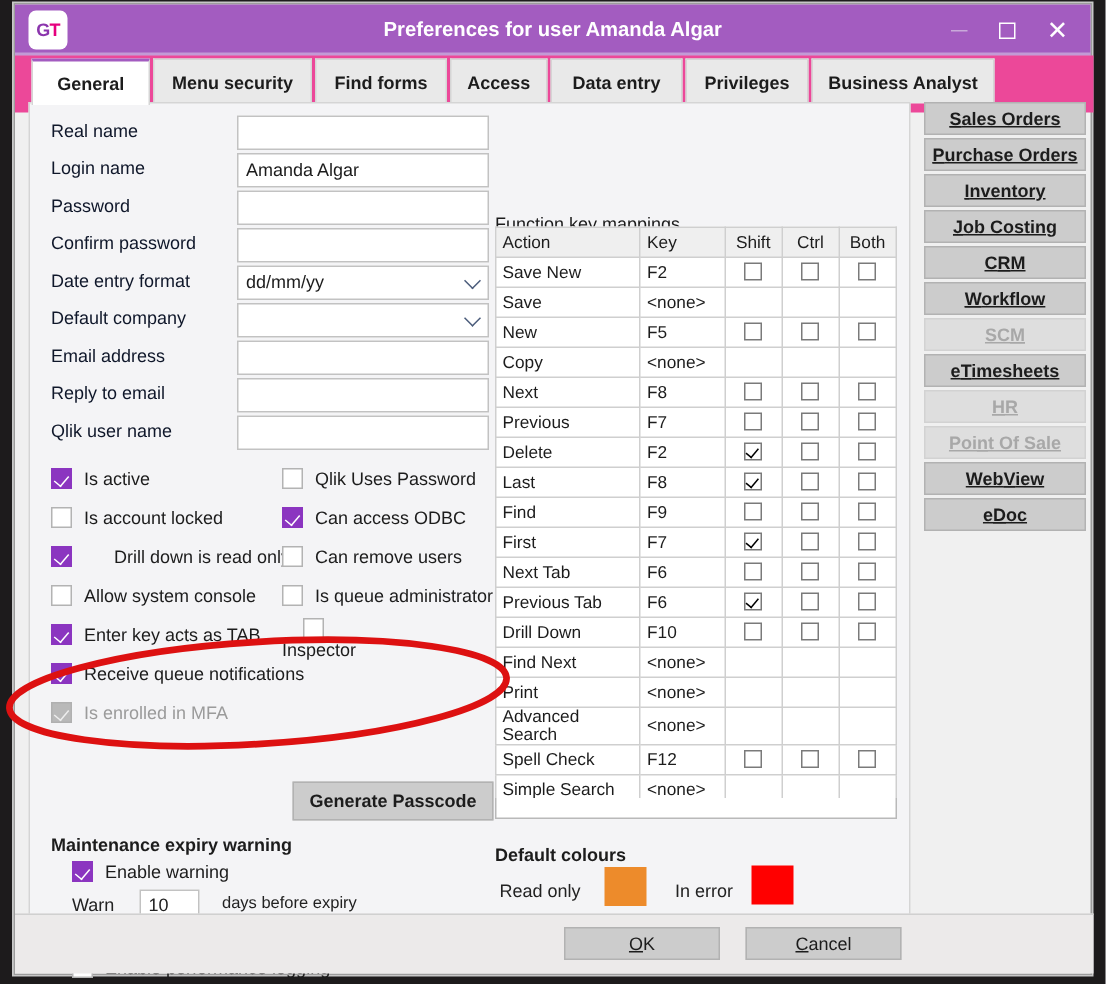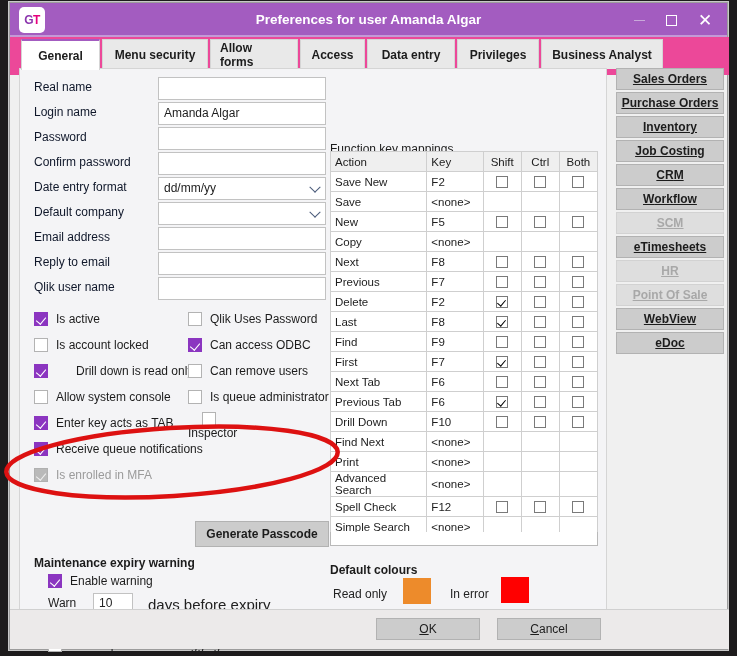--- a/index.html
+++ b/index.html
@@ -219,21 +219,21 @@
   </div>
 
   <div id="tabstrip">
       <div class="tab active" style="left: 11px; width: 79px;">
         <span>General</span>
       </div>
       <div class="tab" style="left: 92px; width: 106px;">
         <span>Menu security</span>
       </div>
       <div class="tab" style="left: 200px; width: 88px;">
-        <span>Allow forms</span>
+        <span>Find forms</span>
       </div>
       <div class="tab" style="left: 290px; width: 65px;">
         <span>Access</span>
       </div>
       <div class="tab" style="left: 357px; width: 88px;">
         <span>Data entry</span>
       </div>
       <div class="tab" style="left: 447px; width: 82px;">
         <span>Privileges</span>
       </div>
@@ -337,21 +337,21 @@
 
     <div id="gen-passcode">Generate Passcode</div>
 
     <div class="sect" style="left:14px; top:487px;">Maintenance expiry warning</div>
     <div class="cbrow" style="left:28px; top:501px;">
       <span class="cbox on"></span>
       <span class="cblabel">Enable warning</span>
     </div>
     <div style="position:absolute; left:28px; top:527px; font-size:12px;">Warn</div>
     <div id="warn-input">10</div>
-    <div style="position:absolute; left:128px; top:527px; font-size:15px;">days before expiry</div>
+    <div style="position:absolute; left:128px; top:527px; font-size:11px;">days before expiry</div>
 
     <div class="sect" style="left:14px; top:551px;">Performance logging</div>
     <div class="cbrow" style="left:28px; top:565px;">
       <span class="cbox"></span>
       <span class="cblabel">Enable performance logging</span>
     </div>
 
     <div id="fkm-title">Function key mappings</div>
     <table id="fkm">
       <thead>

